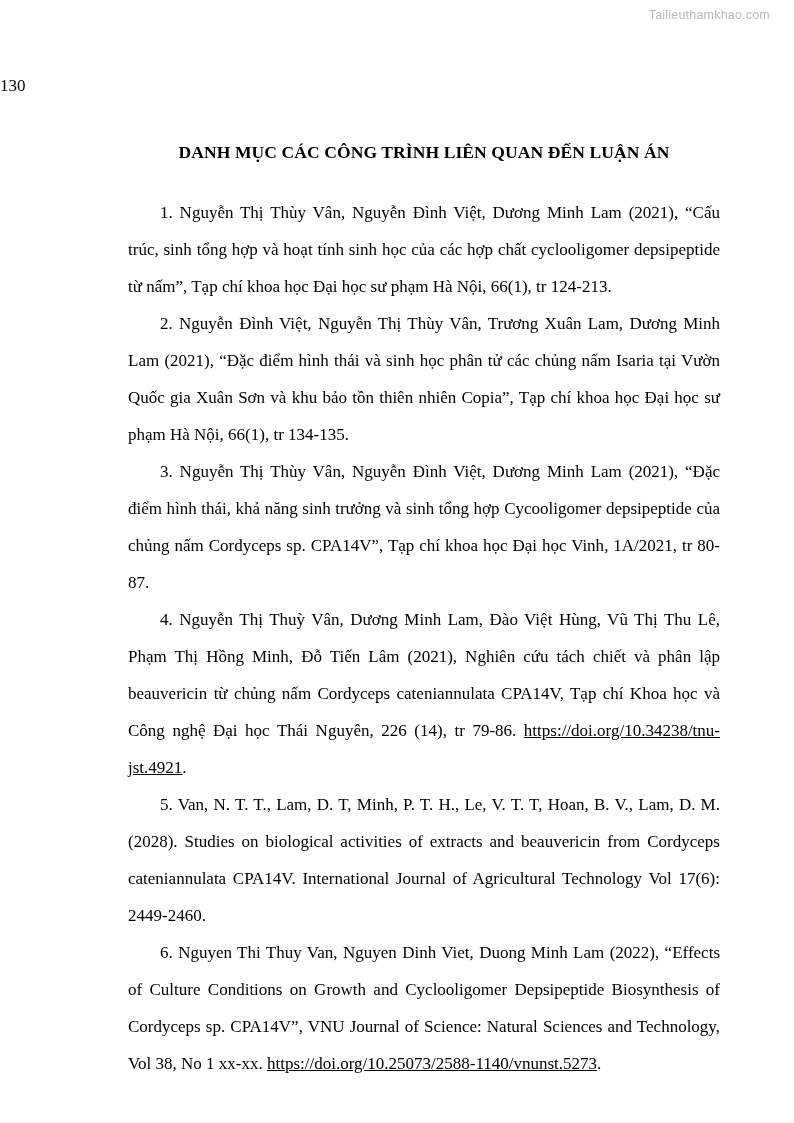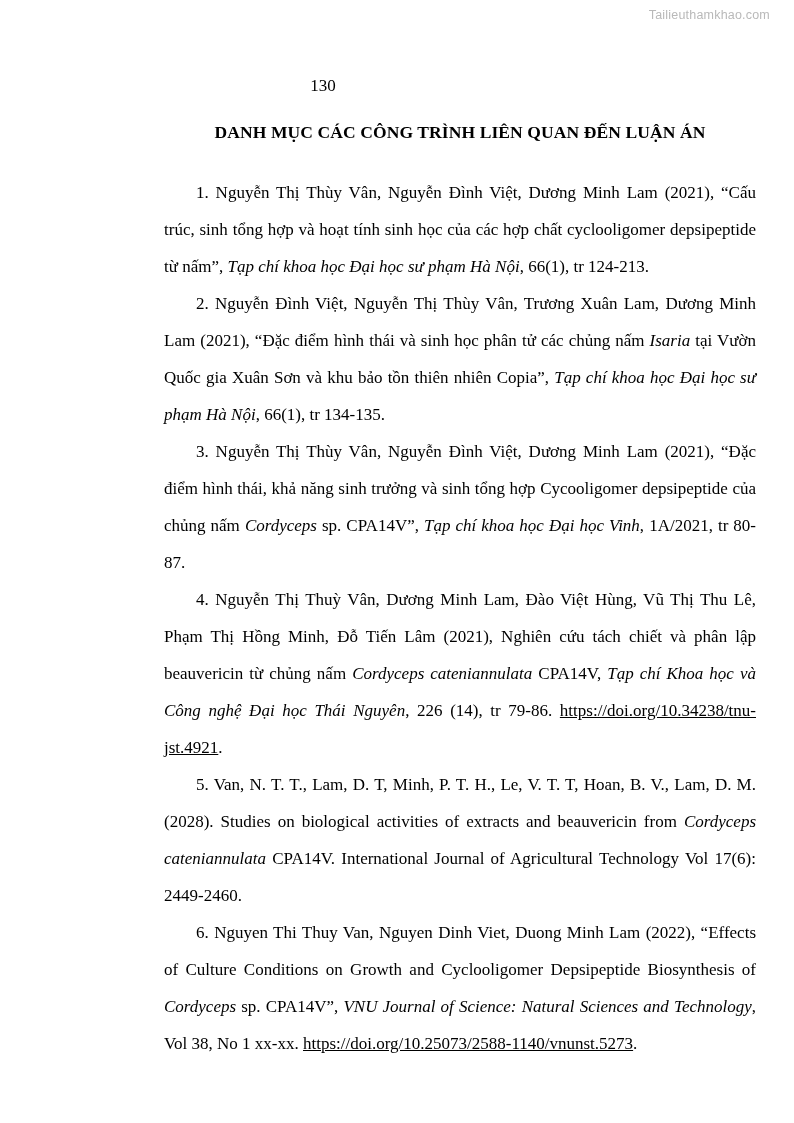--- a/index.html
+++ b/index.html
@@ -27,32 +27,30 @@
     font-family: "Liberation Sans", "DejaVu Sans", sans-serif;
     font-size: 12.5px;
     color: #b9b9b9;
     letter-spacing: 0.2px;
     user-select: none;
     white-space: nowrap;
   }
   .page-number {
     position: absolute;
     top: 76px;
-    left: 7px;
+    left: 0;
     width: 632px;
-    text-align: center;
     font-size: 17px;
     line-height: 20px;
   }
   .content {
     position: absolute;
-    top: 120px;
+    top: 140px;
     left: 128px;
     width: 592px;
-    margin-left: 36px;
   }
   .doc-title {
     font-size: 17.5px;
     font-weight: bold;
     text-align: center;
     line-height: 24px;
     letter-spacing: 0.1px;
     margin: 0 0 30px 0;
   }
   .ref-list {
@@ -64,21 +62,21 @@
     font-size: 17px;
     line-height: 37px;
     text-align: justify;
     text-justify: inter-word;
     text-indent: 32px;
     margin: 0;
     hyphens: none;
   }
   .ref-item:last-child { margin-bottom: 0; }
   .b { font-weight: normal; }
-  .i { font-style: italic; }
+  .i { }
   .u { text-decoration: underline; }
 </style>
 </head>
 <body>
 
 <div class="page">
 
   <div class="watermark">Tailieuthamkhao.com</div>
 
   <div class="page-number">130</div>

